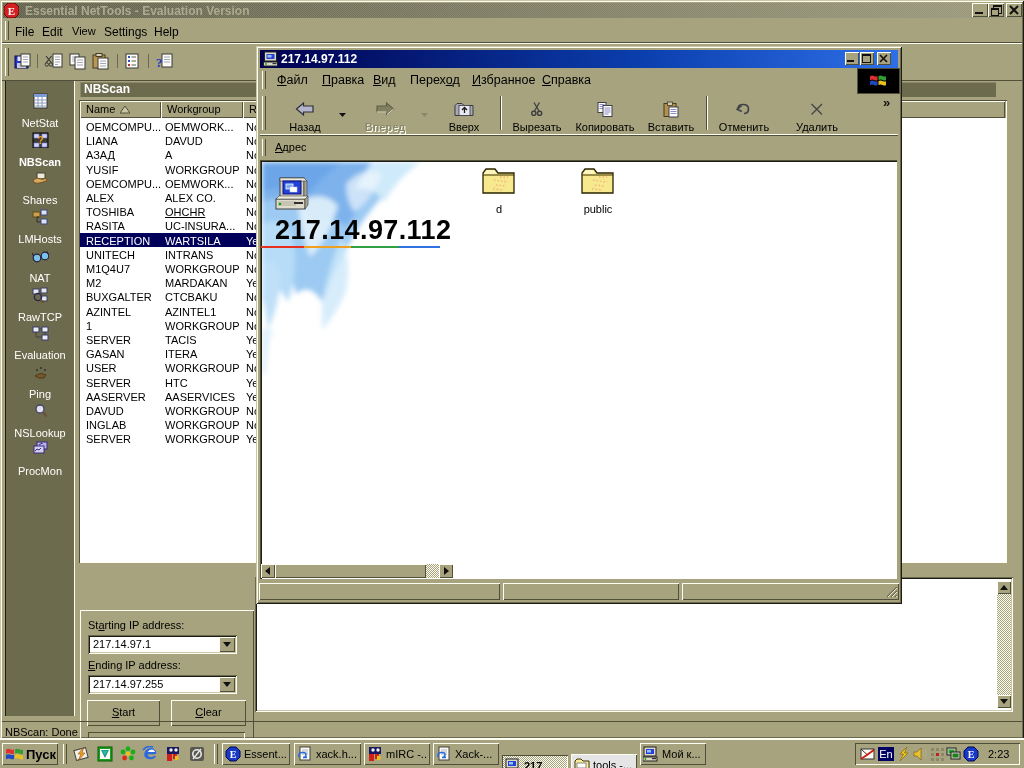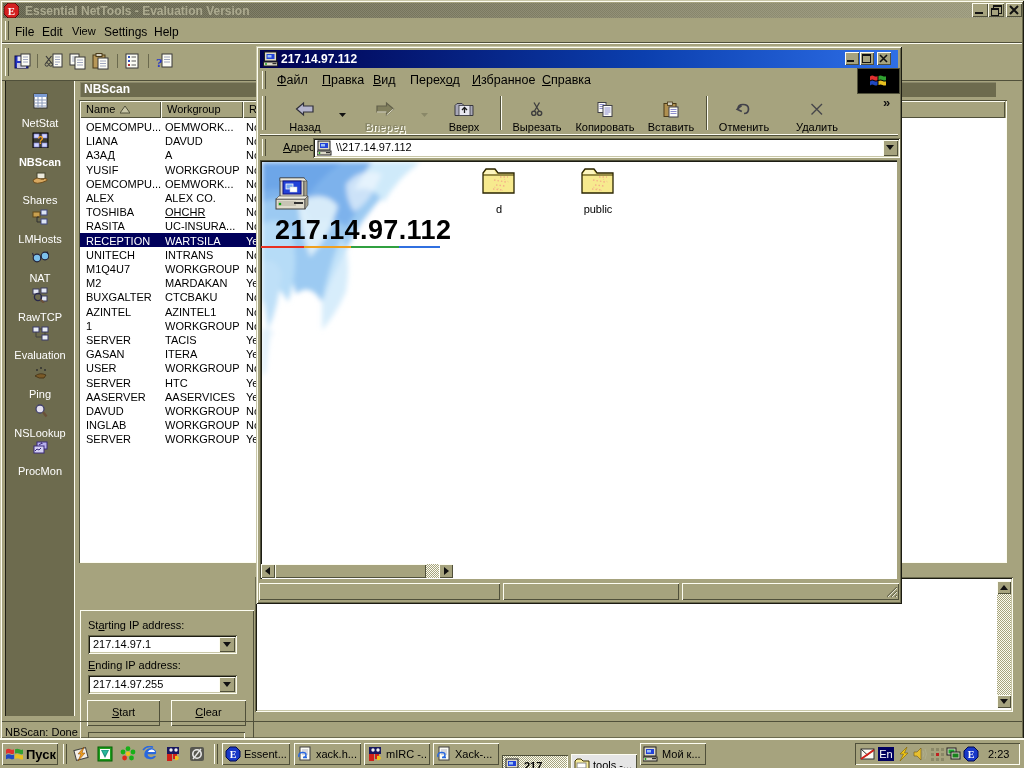--- a/index.html
+++ b/index.html
@@ -430,32 +430,21 @@
         <svg class="abs" style="left:19px;top:6px" width="20" height="17" viewBox="0 0 20 17">
           <path d="M4.5,3 L15,13.5 M15,3 L4.5,13.5" stroke="#46464a" stroke-width="1.4"></path>
         </svg>
         <div class="abs" style="left:0;top:26px;width:58px;text-align:center;color:#000;">Удалить</div>
       </div>
       <div class="abs" style="left:623px;top:3px;font-weight:bold;font-size:13px;color:#111;">»</div>
     </div>
 
   <div class="abs" style="left:4px;top:90px;width:638px;height:24px;" id="addrrow">
     <div class="abs grip" style="left:2px;top:3px;height:17px;"></div>
-    <span class="abs" style="left:23px;top:5px;"><u>А</u>дрес</span>
-    <div class="abs field" style="left:53px;top:2px;width:587px;height:20px;">
-      <svg class="abs" style="left:4px;top:2px" width="15" height="16" viewBox="0 0 15 16">
-          <use href="#addrcomp2"></use>
-        </svg>
-      <span class="abs" style="left:23px;top:3px;">\\217.14.97.112</span>
-      <div class="abs raised" style="left:570px;top:2px;width:15px;height:16px;background:#a6a37e;">
-          <svg class="abs" style="left:3px;top:5px" width="9" height="6">
-            <polygon points="0,0 8,0 4,5" fill="#111"></polygon>
-          </svg>
-        </div>
-    </div>
+    <span class="abs" style="left:15px;top:5px;"><u>А</u>дрес</span>
   </div>
 
   <div class="abs" style="left:4px;top:114px;width:638px;height:420px;" id="contentwrap">
     <div class="abs" style="left:0;top:0;width:637px;height:419px;background:#fff;box-shadow:inset 1px 1px 0 #50503a,inset 2px 2px 0 #1c1c12;overflow:hidden;" id="content">
 <svg class="abs" style="left:2px;top:2px" width="633" height="402" viewBox="0 0 633 402">
  <defs>
             <filter id="cb" x="-20%" y="-20%" width="140%" height="140%">
               <feGaussianBlur stdDeviation="2.5"></feGaussianBlur>
             </filter>
           </defs>

